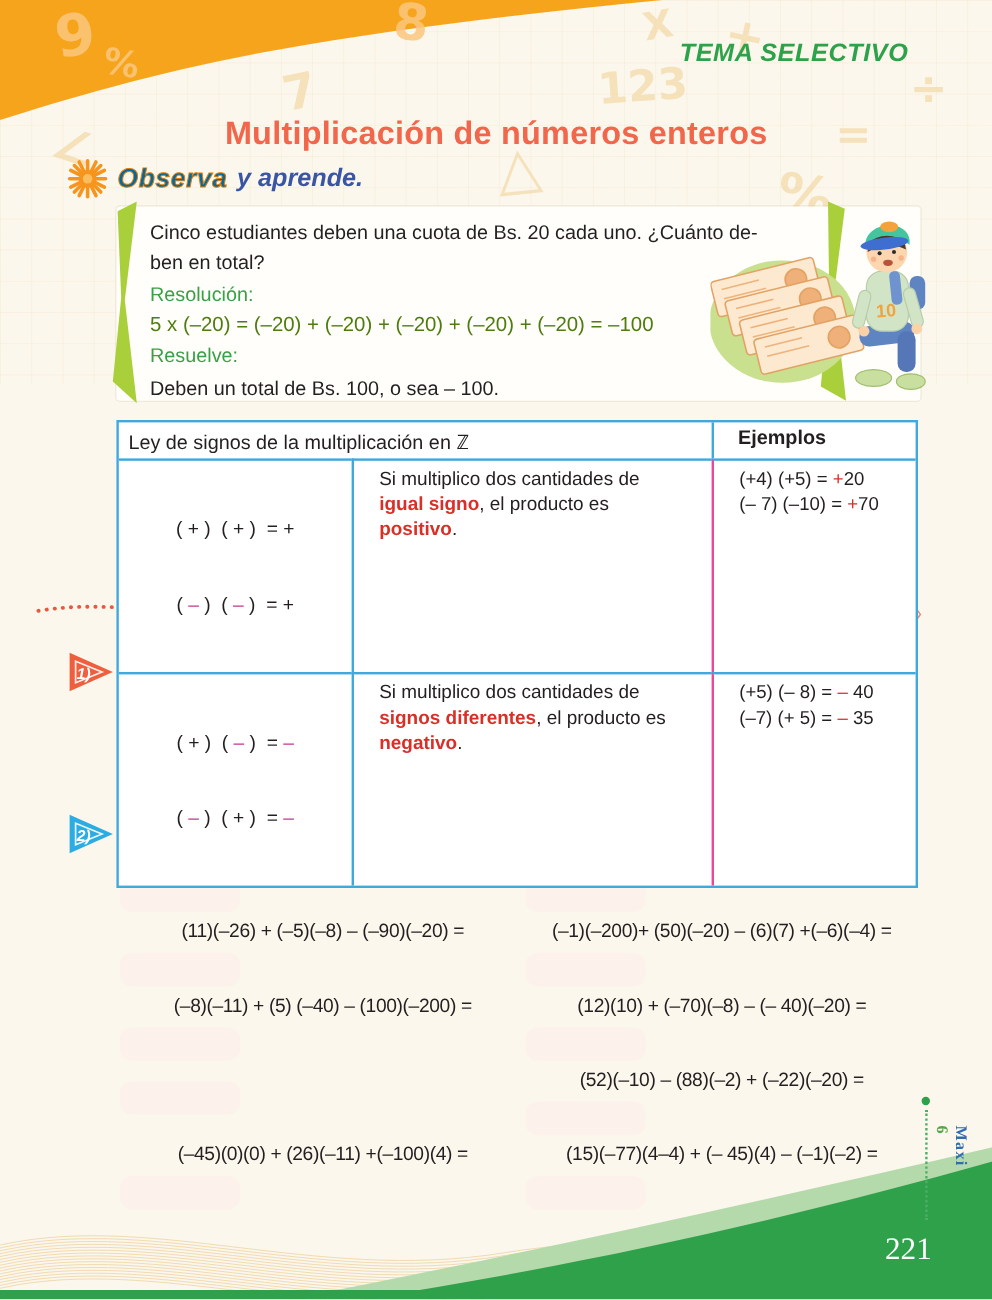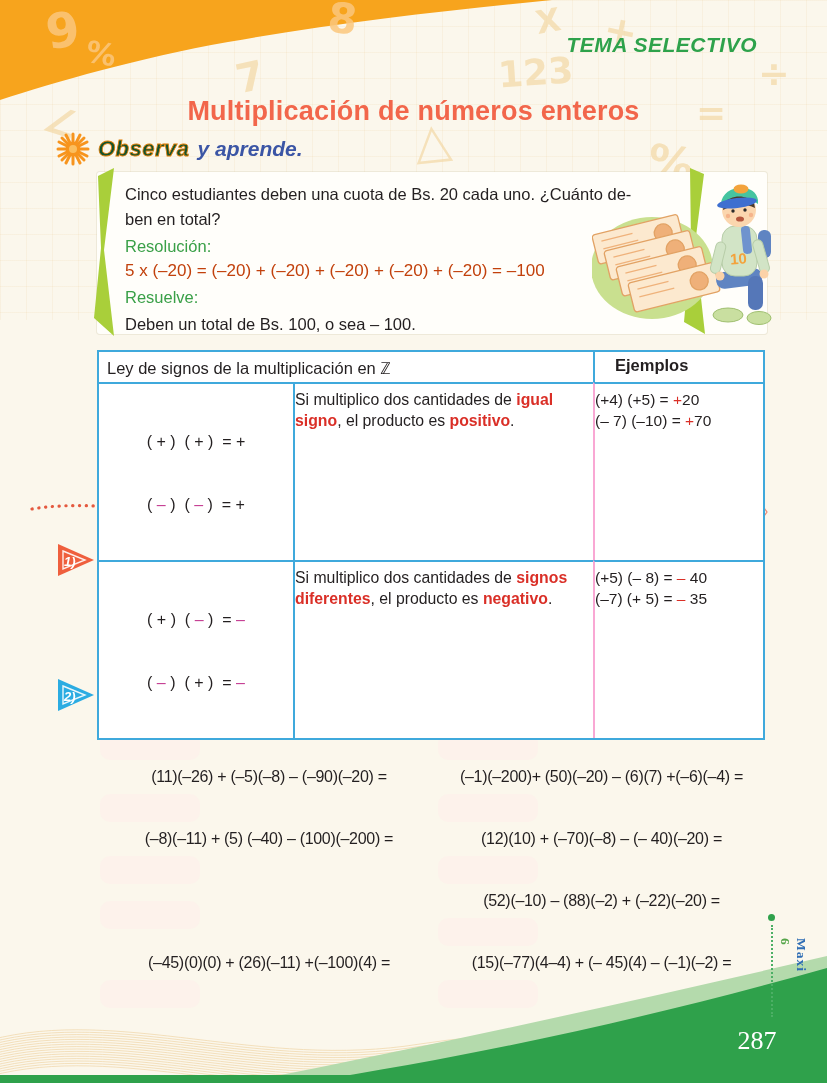--- a/index.html
+++ b/index.html
@@ -26,43 +26,43 @@
   .d8{left:44px;top:100px;font-size:38px;transform:rotate(18deg);}
   .d9{left:696px;top:92px;font-size:36px;}
   .d10{left:236px;top:54px;font-size:40px;transform:rotate(-12deg);}
   .d11{left:86px;top:36px;font-size:30px;transform:rotate(10deg);}
 
   .tema{right:70px;top:33px;font-size:21px;font-weight:bold;font-style:italic;
         color:#2EA24B;letter-spacing:.5px;}
   .title{left:0;top:96px;width:100%;text-align:center;font-size:27px;font-weight:bold;
          color:#F2664B;letter-spacing:.2px;}
   .observa-row{left:56px;top:132px;display:flex;align-items:center;gap:8px;}
-  .observa-word{font-size:22px;font-weight:bold;font-style:italic;color:#14532d;
+  .observa-word{font-size:22px;font-weight:bold;font-style:italic;color:#0369a1;
                 -webkit-text-stroke:.8px #E07E07;letter-spacing:.5px;}
   .observa-rest{font-size:21px;font-weight:bold;font-style:italic;color:#3B55A5;}
 
   
   .pbox{left:97px;top:172px;width:670px;height:162px;background:#FFFEFA;border-radius:3px;
         box-shadow:0 0 0 1px rgba(200,190,160,.25);padding:10px 0 0 28px;box-sizing:border-box;z-index:2;}
   .pbox .stmt{font-size:16.5px;line-height:25px;white-space:nowrap;}
   .lbl-green{font-size:16.5px;line-height:24px;color:#3AA048;margin-top:2px;}
-  .equation{font-size:17px;line-height:25px;color:#c2410c;white-space:nowrap;}
+  .equation{font-size:17px;line-height:25px;color:#4d7c0f;white-space:nowrap;}
   .answer-line{font-size:16.5px;line-height:25px;margin-top:3px;}
   .leaf{z-index:3;}
 
   
   .sign-table{left:97px;top:350px;width:668px;background:#FFFFFF;border:2px solid #3FA9DC;
               box-sizing:border-box;display:grid;grid-template-columns:194px 300px 1fr;z-index:2;}
-  .st-cell{box-sizing:border-box;padding:3px 0;}
+  .st-cell{box-sizing:border-box;padding:3px 21px;}
   .st-head{grid-column:1/3;font-size:16.5px;padding:4px 8px 3px 8px;}
   .st-head-ex{border-left:2px solid #3FA9DC;font-weight:bold;font-size:16.5px;padding:4px 8px 3px 20px;}
   .st-row-top{border-top:2px solid #3FA9DC;}
   .st-signs{text-align:center;font-size:16px;line-height:21px;white-space:pre;padding-top:5px;}
   .st-desc{border-left:2px solid #3FA9DC;font-size:15.8px;line-height:21px;padding-top:5px;}
-  .st-ex{border-left:2px solid #f9a8d4;font-size:15.5px;line-height:21px;padding-top:5px;white-space:nowrap;}
+  .st-ex{border-left:2px solid #ec4899;font-size:15.5px;line-height:21px;padding-top:5px;white-space:nowrap;}
   .mg{color:#C53C92;} .rd{color:#DA2F27;font-weight:bold;} .rs{color:#DA2F27;}
 
   
   .ribbon-label{left:508px;top:492px;width:252px;text-align:center;font-size:19px;
                 font-weight:bold;color:#fff;letter-spacing:.3px;z-index:3;}
 
   
   .instr{font-size:17px;}
   .ex1-instr{left:104px;top:548px;}
   .ex2-instr{left:104px;top:683px;}
@@ -352,21 +352,21 @@
         <use href="#w1" y="26.4"></use>
       <use href="#w1" y="28.8"></use>
         <use href="#w1" y="31.2"></use>
         <use href="#w1" y="33.6"></use>
         <use href="#w1" y="36"></use>
     </g>
     <path d="M240,135 C440,96 630,54 827,8 L827,135 Z" fill="#B4DAAC"></path>
     <path d="M300,135 C500,104 670,64 827,20 L827,135 Z" fill="#2FA14B"></path>
     <rect x="0" y="127" width="827" height="8" fill="#2FA14B"></rect>
   </svg>
-  <div class="abs page-num">287</div>
+  <div class="abs page-num">221</div>
 
   <div class="abs brand">
     <div class="brand-dot"></div>
     <div class="brand-line"></div>
     <div class="brand-text">
       <span class="brand-maxi">Maxi</span>
       <span class="brand-six">6</span>
     </div>
   </div>
 

